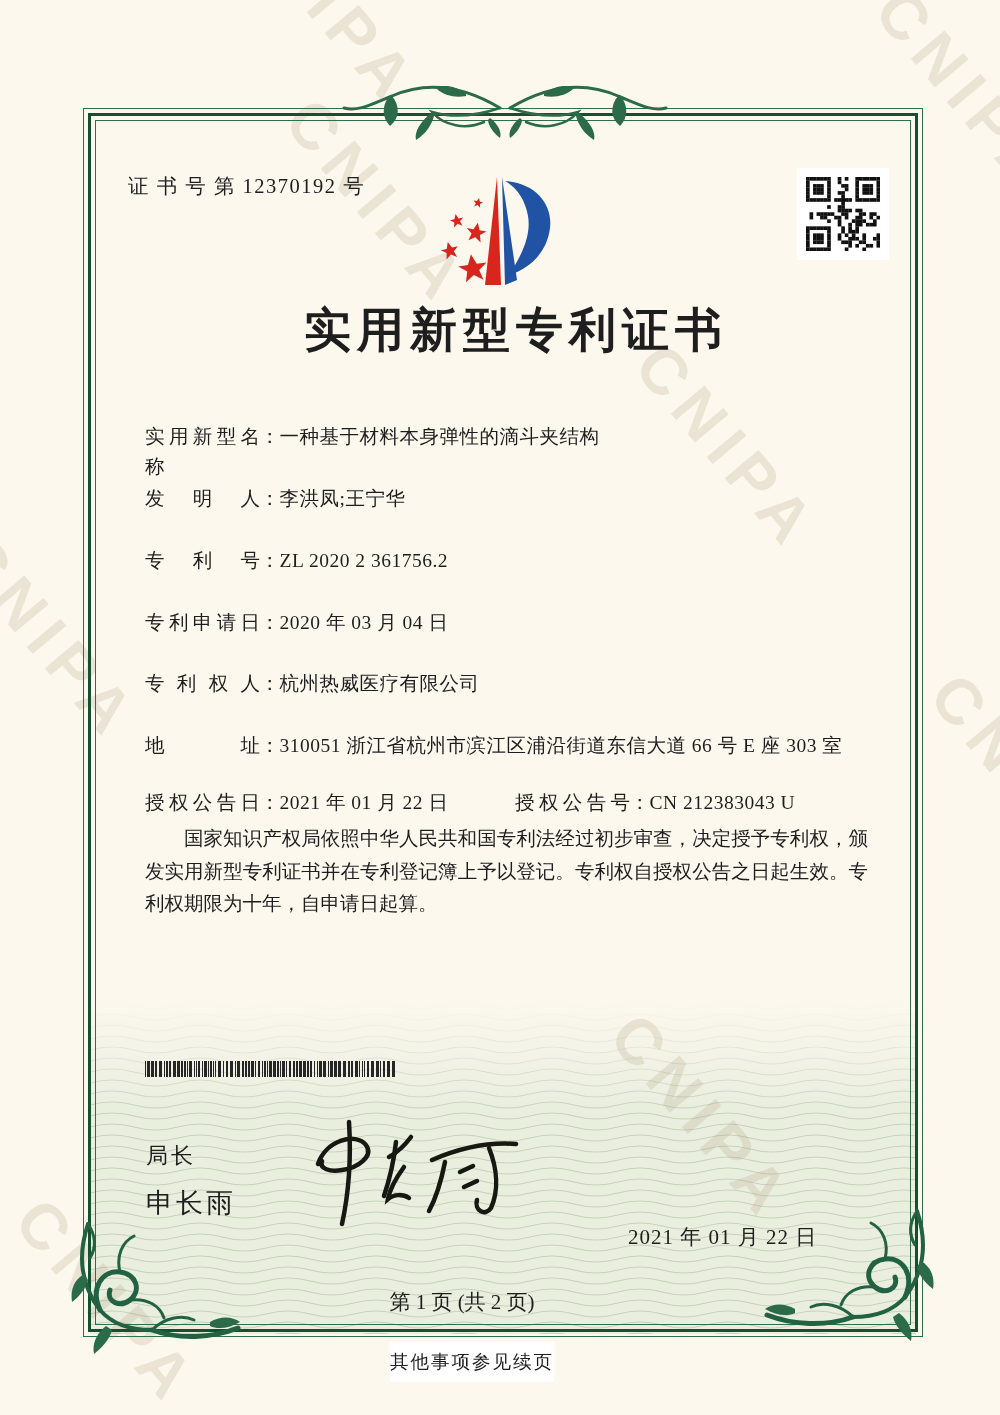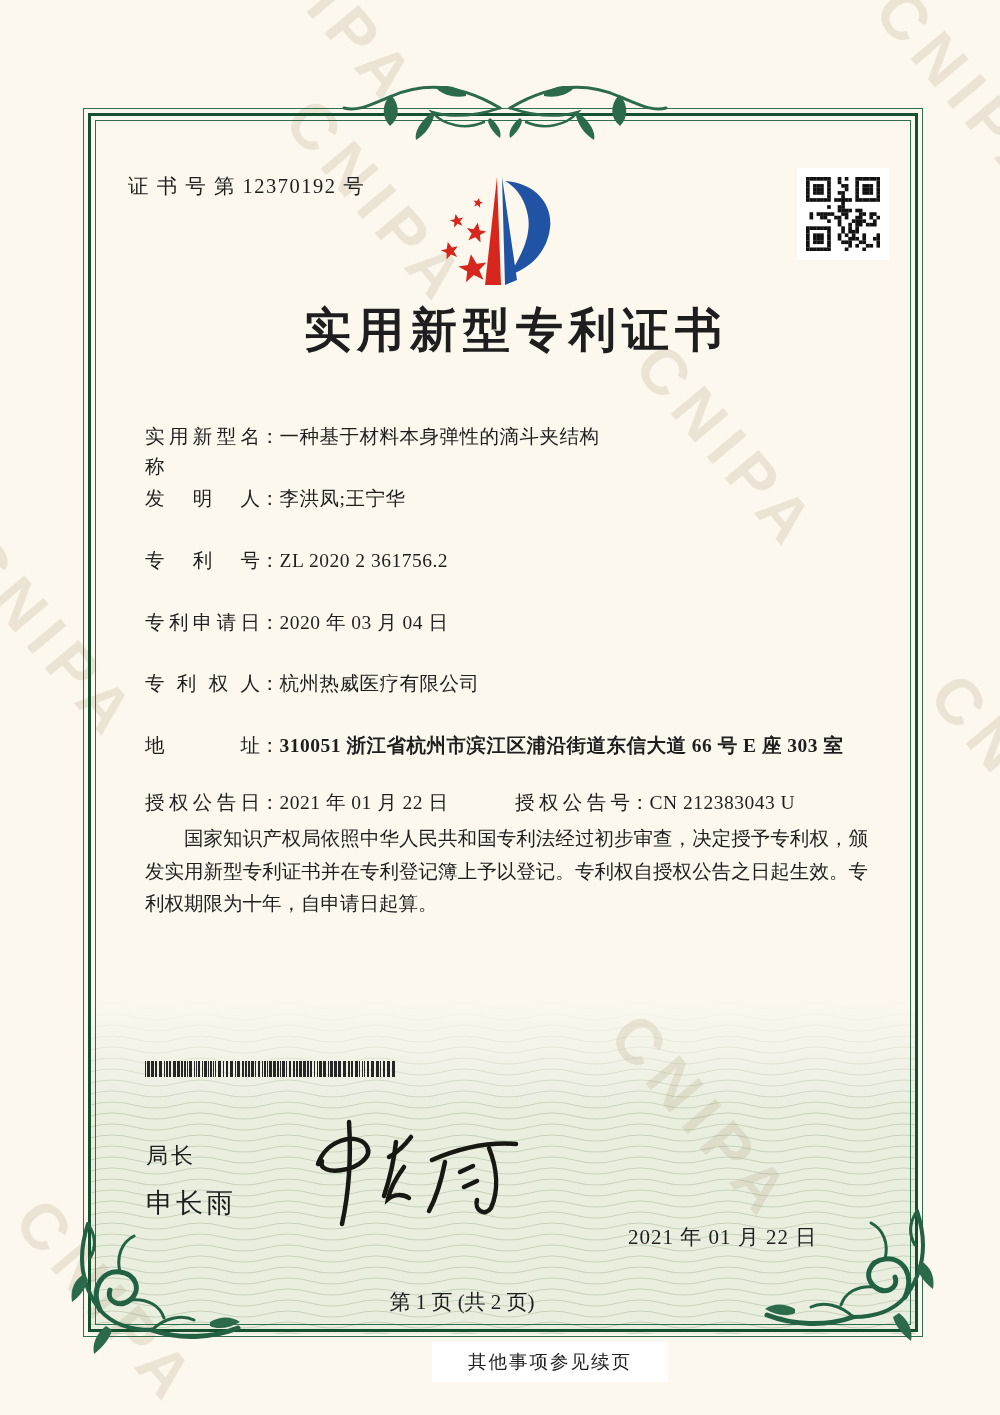--- a/index.html
+++ b/index.html
@@ -36,39 +36,39 @@
   .logo { position:absolute; left:433px; top:171px; z-index:5; }
   .qr-box { position:absolute; left:797px; top:168px; width:92px; height:92px; background:#ffffff; z-index:5;
     display:flex; align-items:center; justify-content:center; }
   .title { position:absolute; left:0; top:299px; width:1000px; text-align:center;
     font-size:47px; font-weight:bold; letter-spacing:6px; z-index:5;padding-left:32px; }
   
   .frow { position:absolute; left:145px; width:730px; font-size:19.5px; z-index:5; line-height:30px; }
   .flabel { display:inline-block; width:115px; text-align:justify; text-align-last:justify; vertical-align:top; }
   .fcolon { display:inline-block; vertical-align:top; }
   .fvalue { display:inline-block; vertical-align:top; letter-spacing:0.5px; }
-  .fvalue.wrap { width:588px;font-weight:bold; }
+  .fvalue.wrap { width:588px; }
   .fr1{top:422px} .fr2{top:484px} .fr3{top:546px} .fr4{top:608px}
   .fr5{top:669px} .fr6{top:731px} .fr7{top:788px}
   .pair2 { position:absolute; left:370px; top:0; white-space:nowrap; }
   
   .body-text { position:absolute; left:145px; top:823px; width:723px; z-index:5;
     font-size:19.5px; line-height:32.5px; text-align:justify;font-family:Liberation Serif, serif; }
   .body-text p { text-indent:2em; }
   
   .barcode { position:absolute; left:145px; top:1061px; z-index:5; }
   .director-title { position:absolute; left:146px; top:1141px; font-size:22px; letter-spacing:3px;
     font-family:Liberation Sans, sans-serif; z-index:5; }
   .director-name { position:absolute; left:146px; top:1185px; font-size:27px; letter-spacing:3px;
     font-family:Liberation Serif, serif; z-index:5; }
   .signature { position:absolute; left:292px; top:1112px; z-index:5; }
   .issue-date { position:absolute; left:628px; top:1223px; font-size:21px; letter-spacing:1px; z-index:5; }
   .page-info { position:absolute; left:0; top:1288px; width:924px; text-align:center; font-size:21px; z-index:5; }
-  .footer-note { position:absolute; left:390px; top:1341px; background:#ffffff; padding:8px 36px;
-    font-size:18.5px; letter-spacing:2px; z-index:5;margin-left:42px; }
+  .footer-note { position:absolute; left:390px; top:1341px; background:#ffffff; padding:8px 0;
+    font-size:18.5px; letter-spacing:2px; z-index:5; }
 </style>
 </head>
 <body>
 
 <div class="page">
 
   <div class="wm" style="left:205px; top:-35px;">CNIPA</div>
   <div class="wm" style="left:255px; top:165px;">CNIPA</div>
   <div class="wm" style="left:845px; top:55px;">CNIPA</div>
   <div class="wm" style="left:605px; top:410px;">CNIPA</div>

